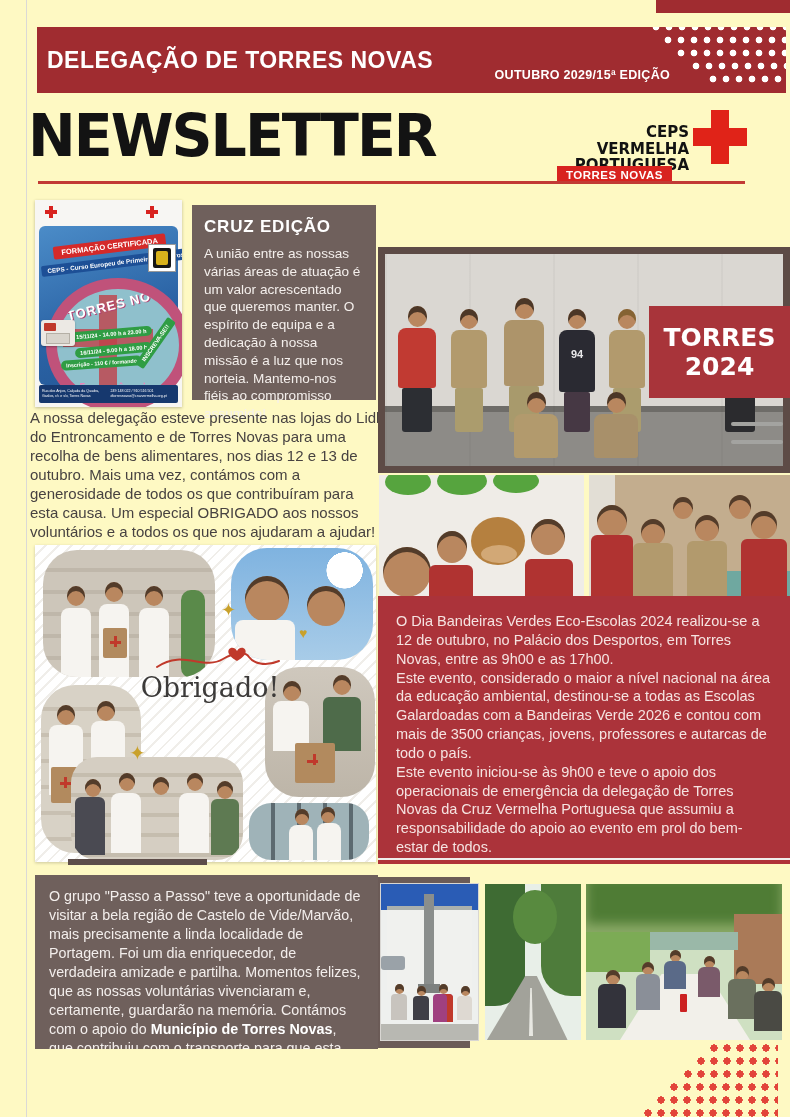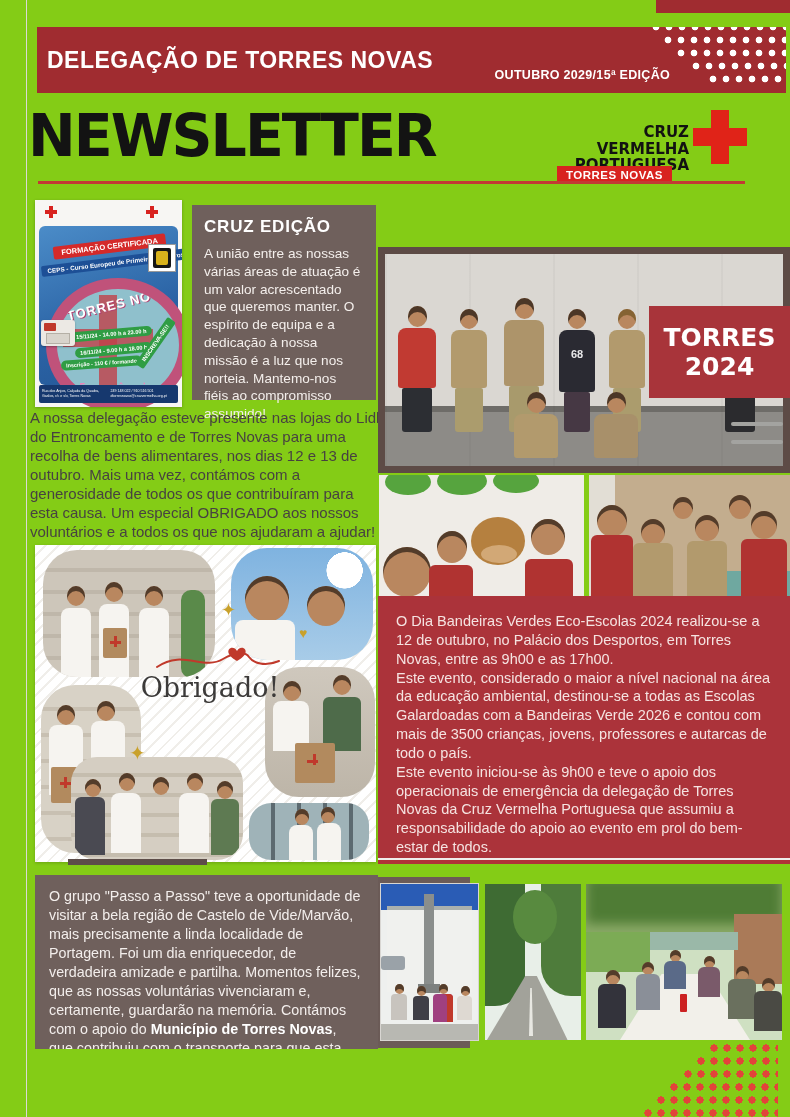--- a/index.html
+++ b/index.html
@@ -1,16 +1,16 @@
 <!DOCTYPE html>
 <html><head>
 <meta charset="utf-8">
 <style>
   html,body{margin:0;padding:0;background:#e9e8e5;}
-  #page{position:relative;width:790px;height:1117px;background:#84cc16;overflow:hidden;
+  #page{position:relative;width:790px;height:1117px;background:#fef9c3;overflow:hidden;
         font-family:"Liberation Sans",sans-serif;}
   .abs{position:absolute;}
   
   #top-strip{left:656px;top:0;width:134px;height:13px;background:#a02c30;}
   #banner{left:37px;top:27px;width:749px;height:66px;background:#a02c30;overflow:hidden;}
   #banner-title{left:10px;top:0;height:66px;display:flex;align-items:center;
      color:#fff;font-size:23px;font-weight:bold;letter-spacing:.5px;}
   #banner-edition{right:116px;bottom:11px;color:#fff;font-size:12.5px;font-weight:bold;letter-spacing:.3px;}
   .dotrow{position:absolute;height:12px;background-image:radial-gradient(circle 3.4px at 6px 6px,#fff 3.3px,transparent 3.6px);background-size:13px 12px;}
   .dotrow.red{background-image:radial-gradient(circle 3.6px at 6px 6px,#e2443a 3.5px,transparent 3.8px);}
@@ -142,21 +142,21 @@
     <div class="dotrow" style="left:625px;top:7px;width:128px;"></div>
     <div class="dotrow" style="left:638px;top:20px;width:115px;"></div>
     <div class="dotrow" style="left:653px;top:33px;width:100px;"></div>
     <div class="dotrow" style="left:670px;top:46px;width:83px;"></div>
   </div>
 
   <div class="abs" id="newsletter-title">NEWSLETTER</div>
 
   <div class="abs" id="logo-block">
     <div id="logo-text">
-      <div>CRUZ VERMELHA</div>
+      <div>CEPS VERMELHA</div>
       <div>PORTUGUESA</div>
     </div>
     <div id="logo-cross">
       <div class="v"></div>
       <div class="h"></div>
     </div>
     <div id="logo-sub">TORRES NOVAS</div>
   </div>
   <div class="abs" id="red-underline"></div>
 
@@ -219,21 +219,21 @@
         <div class="lg" style="width:28px;height:44px;background:#ab9c6d;"></div>
       </div>
       <div class="fg" style="left:118px;bottom:34px;width:42px;">
         <div class="hd" style="width:19px;height:21px;"></div>
         <div class="tr" style="width:40px;height:66px;background:#ad946a;"></div>
         <div class="lg" style="width:30px;height:46px;background:#a89a6c;"></div>
       </div>
       <div class="fg" style="left:172px;bottom:34px;width:40px;">
         <div class="hd" style="width:18px;height:20px;"></div>
         <div class="tr" style="width:36px;height:62px;background:#2a2a32;">
-          <span class="jersey-num">68</span>
+          <span class="jersey-num">94</span>
         </div>
         <div class="lg" style="width:26px;height:40px;background:#463844;"></div>
       </div>
       <div class="fg" style="left:222px;bottom:34px;width:40px;">
         <div class="hd" style="width:18px;height:20px;box-shadow:inset 0 6px 0 rgba(120,90,40,.8);"></div>
         <div class="tr" style="width:36px;height:58px;background:#b29a6d;"></div>
         <div class="lg" style="width:28px;height:44px;background:#ab9c6d;"></div>
       </div>
       <div class="fg" style="left:334px;bottom:34px;width:42px;">
         <div class="hd" style="width:19px;height:21px;"></div>

